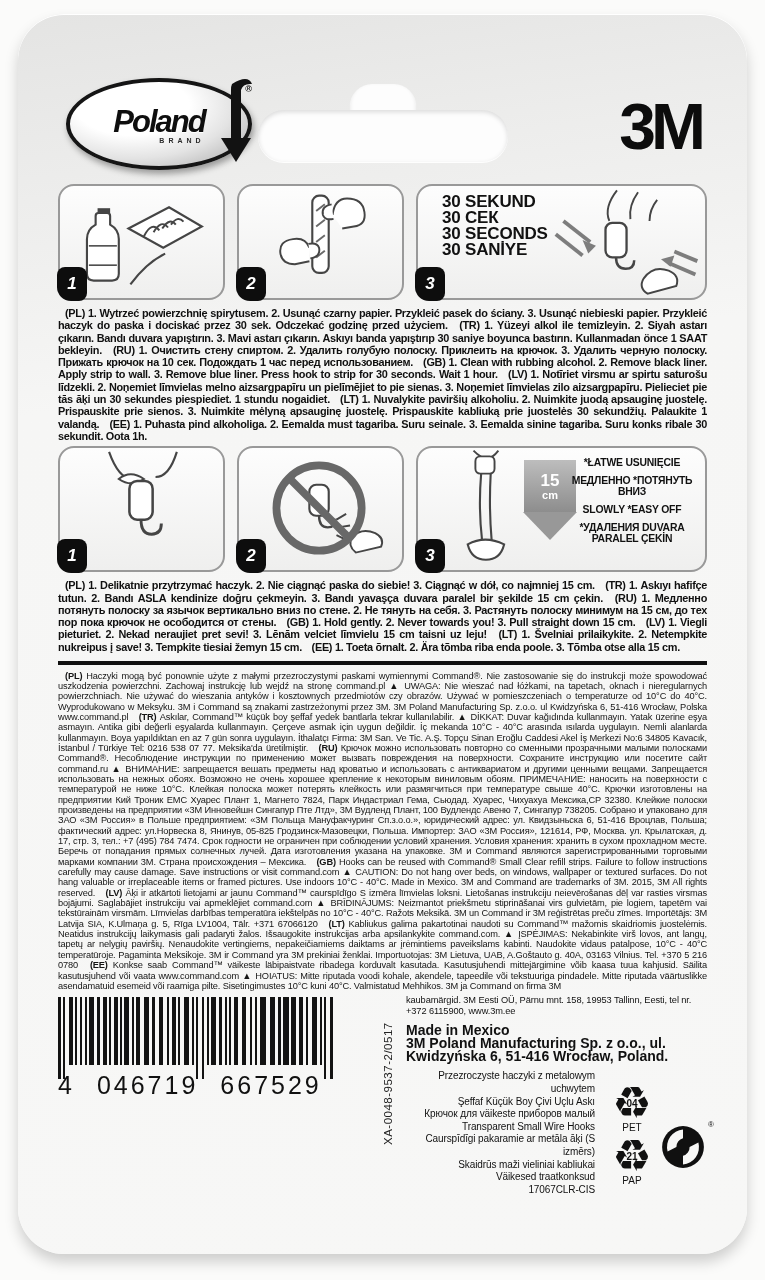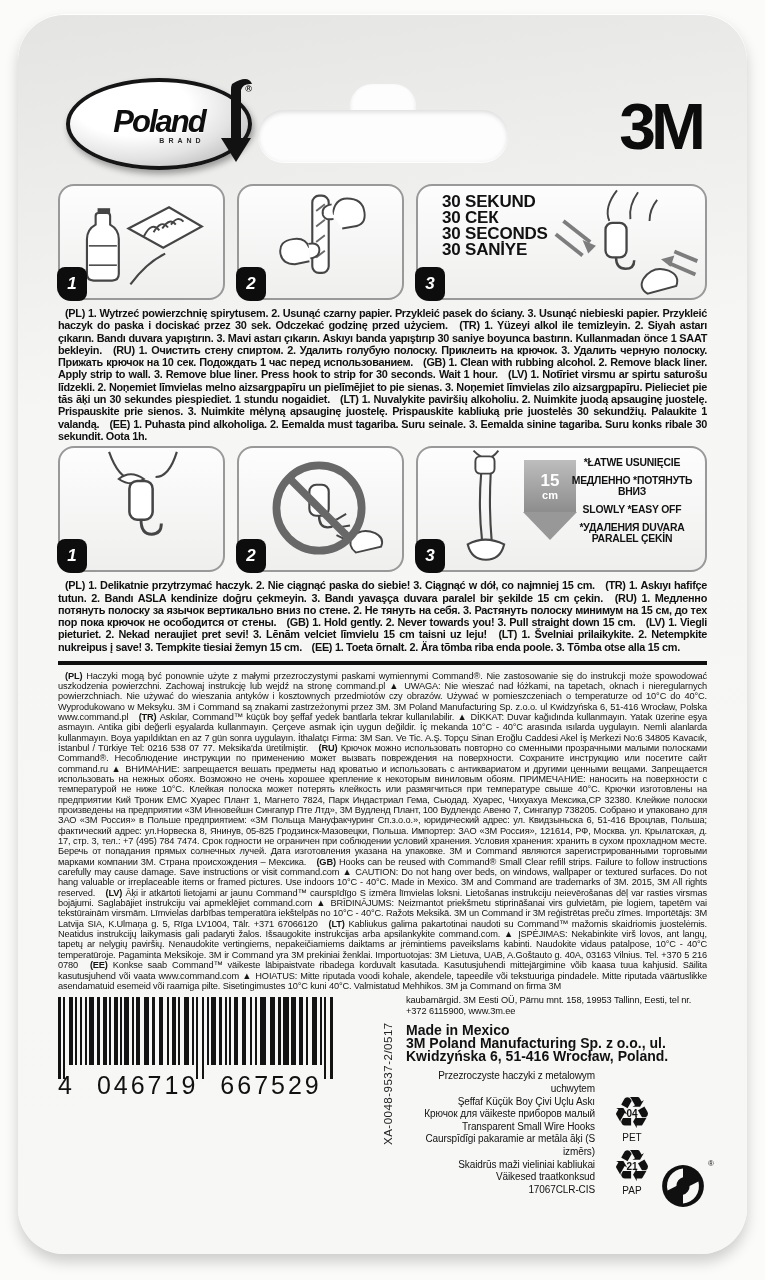--- a/index.html
+++ b/index.html
@@ -77,21 +77,21 @@
 
   
   .bottom-row{display:flex;margin-top:4px;}
   .barcode-block{width:318px;}
   .bars{height:84px;display:flex;align-items:flex-start;padding-top:2px;}
   .barcode-digits{display:flex;gap:22px;font-size:25px;letter-spacing:3px;margin-top:-10px;color:#111;}
   .vertical-code{writing-mode:vertical-rl;transform:rotate(180deg);font-size:11.5px;letter-spacing:.5px;color:#222;margin:0 12px 0 6px;height:150px;}
   .bottom-right{flex:1;min-width:0;}
   .tail-text{font-size:9.25px;line-height:10.6px;margin:0 0 8px 0;text-align:left;letter-spacing:-.1px;}
   .made-line{font-size:14px;line-height:13px;margin:0;font-weight:bold;}
-  .names-row{display:flex;align-items:flex-end;margin-top:7px;}
+  .names-row{display:flex;align-items:center;margin-top:7px;}
   .names{flex:1;text-align:right;font-size:10px;line-height:12.6px;padding-right:12px;letter-spacing:-.1px;}
   .recycle-col{width:50px;text-align:center;}
   .tri-wrap{position:relative;width:50px;height:46px;}
   .tri-glyph{font-size:44px;line-height:46px;font-family:"DejaVu Sans",sans-serif;color:#111;}
   .tri-num{position:absolute;left:0;right:0;top:18px;font-size:10px;font-weight:700;color:#111;}
   .tri-label{font-size:10px;font-weight:400;margin-top:-4px;}
   .greendot-wrap{position:relative;width:46px;margin-left:4px;top:16px;}
   .gd-reg{position:absolute;top:-5px;right:-7px;font-size:8px;}
 </style>
 </head>

